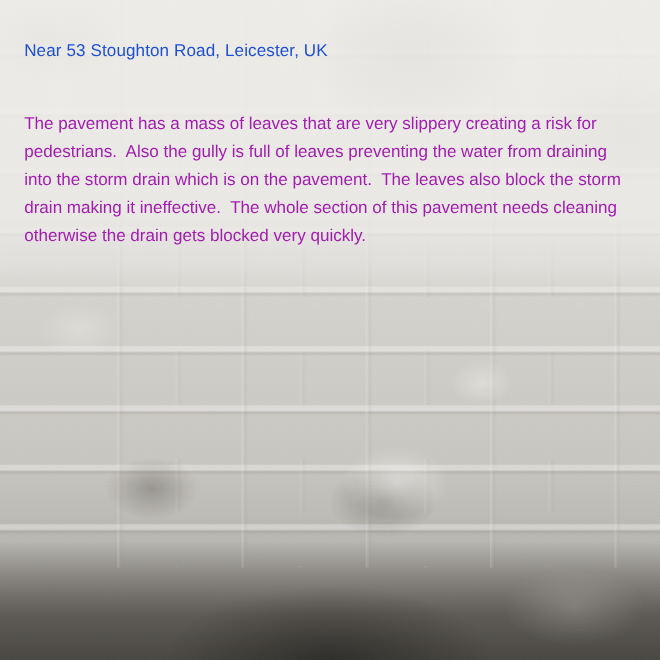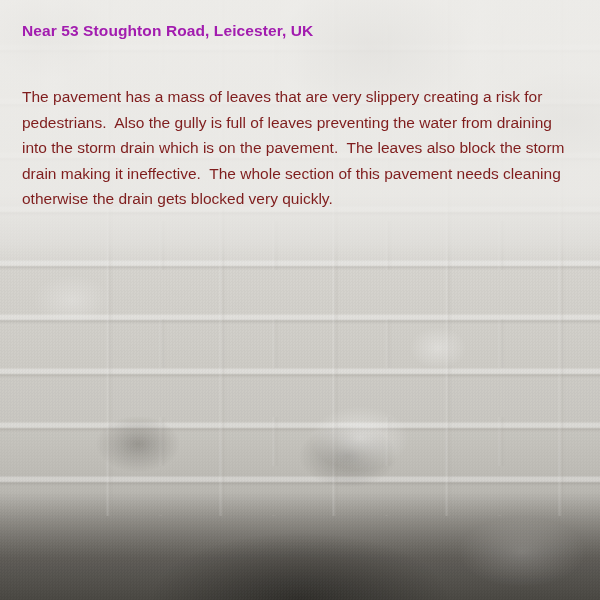--- a/index.html
+++ b/index.html
@@ -137,30 +137,30 @@
 
   
   .content {
     position: absolute;
     inset: 0;
     padding: 18px 22px 0 22px;
     box-sizing: border-box;
   }
   .location-heading {
     font-size: 15.5px;
-    font-weight: bold;
-    color: #a21caf;
+    font-weight: normal;
+    color: #1d4ed8;
     letter-spacing: 0.1px;
-    margin: 4px 0 0 0;
+    margin: 20px 0 0 0;
   }
   .description {
     margin-top: 44px;
     font-size: 15.5px;
     line-height: 25.5px;
-    color: #7f1d1d;
+    color: #a21caf;
     max-width: 556px;
     white-space: pre-wrap;
   }
 </style>
 </head>
 <body>
 
 <div class="report-card">
 
   <div class="photo-layer">

